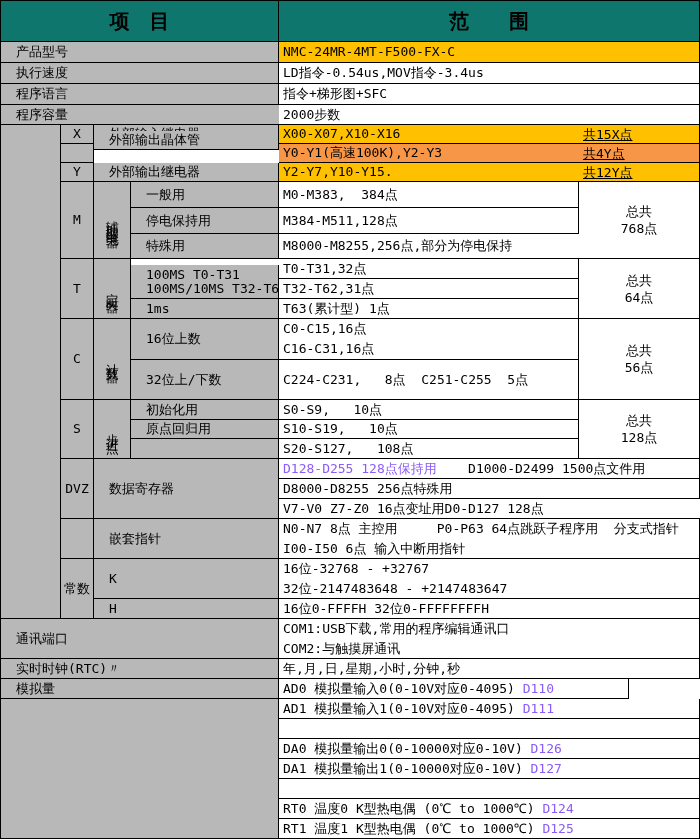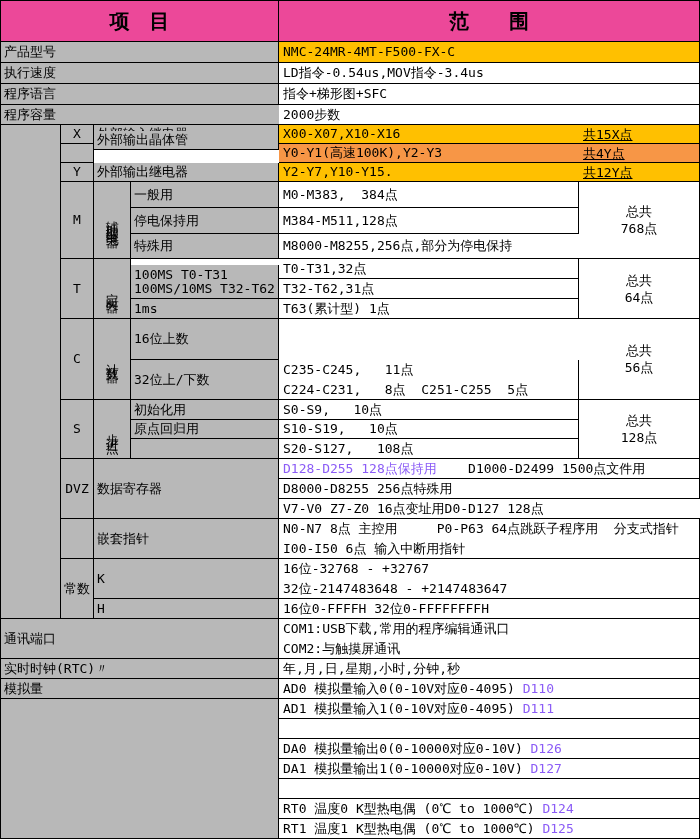--- a/index.html
+++ b/index.html
@@ -9,23 +9,23 @@
     font-family:"DejaVu Sans Mono","Liberation Mono",monospace;
     color:#000;
   }
   .cell {
     position:absolute; box-sizing:border-box;
     border-right:1px solid #000; border-bottom:1px solid #000;
     font-size:13px; line-height:20px;
     display:flex; align-items:center;
     overflow:hidden; white-space:pre;
   }
-  .lbl { background:#b8b8b8; padding-left:3px; }
+  .lbl { background:#b8b8b8; padding-left:15px; }
   .val { background:#ffffff; padding-left:4px; }
-  .hdr { background:#ec4899; justify-content:center; font-size:20px; font-weight:bold; }
+  .hdr { background:#0f766e; justify-content:center; font-size:20px; font-weight:bold; }
   .ylw { background:#ffc000; }
   .org { background:#f79646; }
   .ctr { justify-content:center; padding-left:0; }
   .multi { flex-direction:column; align-items:flex-start; justify-content:center; }
   .multi > span { display:block; }
   .total { background:#fff; flex-direction:column; justify-content:center; align-items:center; padding-left:0; line-height:17px; }
   .vtext { writing-mode:vertical-lr; text-orientation:upright; letter-spacing:4px; line-height:1.05; }
   .red { color:#8b5cf6; }
   .count { position:absolute; left:304px; top:0;text-decoration:underline; }
 </style>
@@ -89,23 +89,26 @@
   <div class="cell lbl" style="left:130px;top:298px;width:148px;height:20px">1ms</div>
   <div class="cell val" style="left:278px;top:298px;width:300px;height:20px">T63(累计型) 1点</div>
   <div class="cell total" style="left:578px;top:258px;width:121px;height:60px">
     <span>总共</span>
     <span>64点</span>
   </div>
 
   <div class="cell lbl ctr" style="left:60px;top:318px;width:33px;height:81px">C</div>
   <div class="cell lbl ctr" style="left:93px;top:318px;width:37px;height:81px"><span class="vtext">计数器</span></div>
   <div class="cell lbl" style="left:130px;top:318px;width:148px;height:41px">16位上数</div>
+  <div class="cell val multi" style="left:278px;top:318px;width:300px;height:41px">
+    <span>C0-C15,16点</span>
+    <span>C16-C31,16点</span>
+  </div>
   <div class="cell lbl" style="left:130px;top:359px;width:148px;height:40px">32位上/下数</div>
   <div class="cell val multi" style="left:278px;top:359px;width:300px;height:40px">
-    <span>C235-C245,   11点</span>
     <span>C224-C231,   8点  C251-C255  5点</span>
   </div>
   <div class="cell total" style="left:578px;top:318px;width:121px;height:81px">
     <span>总共</span>
     <span>56点</span>
   </div>
 
   <div class="cell lbl ctr" style="left:60px;top:399px;width:33px;height:59px">S</div>
   <div class="cell lbl ctr" style="left:93px;top:399px;width:37px;height:59px"><span class="vtext">步进点</span></div>
   <div class="cell lbl" style="left:130px;top:399px;width:148px;height:20px">初始化用</div>
@@ -149,21 +152,21 @@
     <span>COM1:USB下载,常用的程序编辑通讯口</span>
     <span>COM2:与触摸屏通讯</span>
   </div>
 
   <div class="cell lbl" style="left:0;top:658px;width:278px;height:20px">实时时钟(RTC)〃</div>
   <div class="cell val" style="left:278px;top:658px;width:421px;height:20px">年,月,日,星期,小时,分钟,秒</div>
 
   <div class="cell lbl" style="left:0;top:678px;width:278px;height:20px">模拟量</div>
   <div class="cell lbl" style="left:0;top:698px;width:278px;height:140px"></div>
 
-  <div class="cell val" style="left:278px;top:678px;width:421px;height:20px">
+  <div class="cell val" style="left:278px;top:678px;width:350px;height:20px">
     <span>AD0 模拟量输入0(0-10V对应0-4095)</span><span> </span><span class="red">D110</span>
   </div>
   <div class="cell val" style="left:278px;top:698px;width:421px;height:20px">
     <span>AD1 模拟量输入1(0-10V对应0-4095)</span><span> </span><span class="red">D111</span>
   </div>
   <div class="cell val" style="left:278px;top:718px;width:421px;height:20px"></div>
   <div class="cell val" style="left:278px;top:738px;width:421px;height:20px">
     <span>DA0 模拟量输出0(0-10000对应0-10V)</span><span> </span><span class="red">D126</span>
   </div>
   <div class="cell val" style="left:278px;top:758px;width:421px;height:20px">

